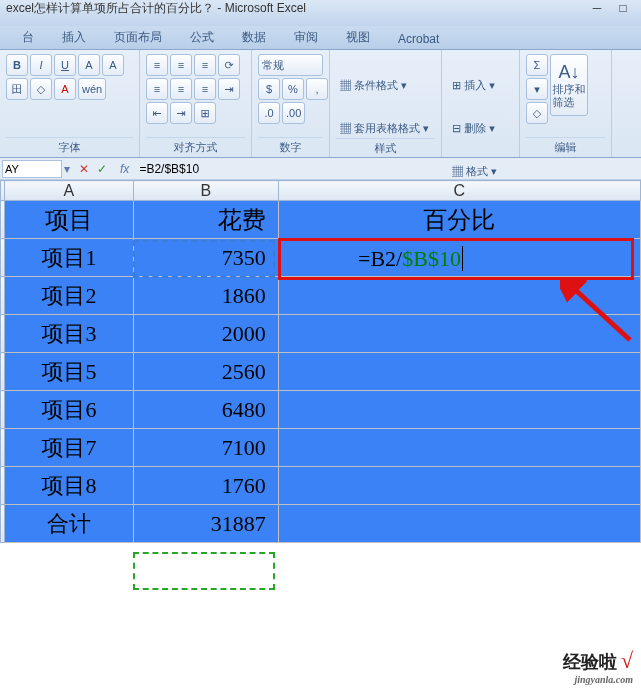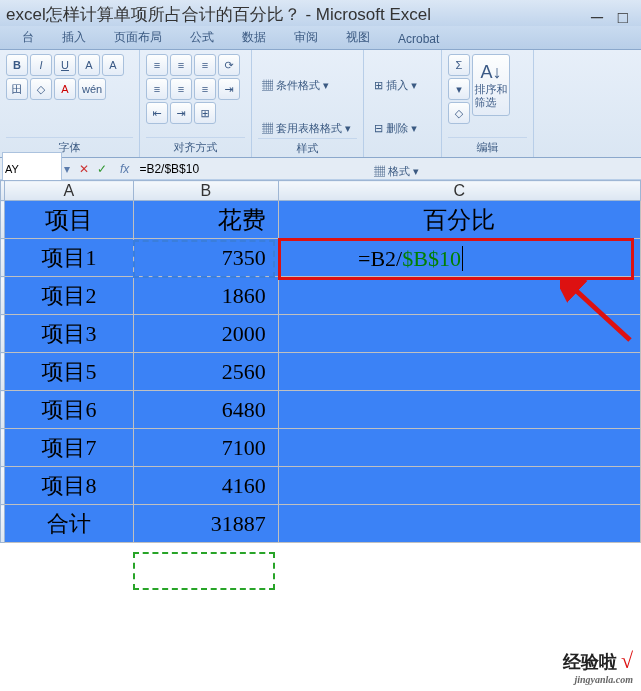--- a/index.html
+++ b/index.html
@@ -8,23 +8,23 @@
     background: #fff;
     width: 641px;
     height: 691px;
     overflow: hidden;
     position: relative;
   }
   .titlebar {
     height: 26px;
     background: linear-gradient(#dbe7f5, #c0d4ec);
     display: flex;
-    align-items: flex-end;
+    align-items: flex-start;
     padding: 0 6px;
-    font-size: 17px;
+    font-size: 12px;
     color: #333;
   }
   .titlebar .spacer { flex: 1; }
   .winbtn { width: 24px; height: 16px; margin-left: 2px; display: flex; align-items: center; justify-content: center; }
   .tabs {
     height: 24px;
     background: linear-gradient(#c9dbf0, #b8cee8);
     display: flex;
     align-items: flex-end;
     font-size: 12px;
@@ -78,21 +78,21 @@
 
   .namebox-bar {
     height: 22px;
     background: #e4ecf5;
     border-bottom: 1px solid #b8cee8;
     display: flex; align-items: center;
     font-size: 12px;
   }
   .namebox {
     width: 60px; height: 18px; border: 1px solid #abc2de; background:#fff; margin-left:2px;
-    font-size: 11px; padding: 16px 2px; display:flex;align-items:center;
+    font-size: 11px; padding: 0 2px; display:flex;align-items:center;
   }
   .fx-icon { padding: 0 6px; color:#5a7bac; font-style: italic; font-size: 12px; }
   .fx-btns { display:flex; gap:2px; padding:0 4px; }
   .fx-btns span { width:16px;height:16px;display:flex;align-items:center;justify-content:center;color:#5a7bac; cursor:pointer;}
   .formula-input { flex:1; height:18px; border:none; background:transparent; font-size:12px; padding:0 4px; color:#000;}
 
   .sheet { position: relative; }
   table.grid { border-collapse: collapse; width: 641px; table-layout: fixed; }
   table.grid th.colhdr, table.grid th.rowhdr {
     background: linear-gradient(#f4f8fc,#dce6f2);
@@ -189,20 +189,37 @@
       </div>
       <div class="btnrow">
         <div class="ribbtn">⇤</div>
         <div class="ribbtn">⇥</div>
         <div class="ribbtn">⊞</div>
       </div>
     </div>
     <div class="group-label">对齐方式</div>
   </div>
 
+  <div class="group" style="width:78px">
+    <div class="group-body">
+      <div class="btnrow">
+          <div class="ribbtn ribbtn-wide" style="width:66px">常规</div>
+        </div>
+      <div class="btnrow">
+        <div class="ribbtn">$</div>
+        <div class="ribbtn">%</div>
+        <div class="ribbtn">,</div>
+      </div>
+      <div class="btnrow">
+        <div class="ribbtn">.0</div>
+        <div class="ribbtn">.00</div>
+      </div>
+    </div>
+    <div class="group-label">数字</div>
+  </div>
 
   <div class="group" style="width:112px">
     <div class="group-body">
       <div class="ribtext"><span>▦</span> <span>条件格式</span> ▾</div>
       <div class="ribtext"><span>▦</span> <span>套用表格格式</span> ▾</div>
     </div>
     <div class="group-label">样式</div>
   </div>
 
   <div class="group" style="width:78px">
@@ -295,21 +312,21 @@
   </tr>
   <tr>
     <th class="rowhdr"></th>
     <td>项目7</td>
     <td class="colB">7100</td>
     <td></td>
   </tr>
   <tr>
     <th class="rowhdr"></th>
     <td>项目8</td>
-    <td class="colB">4160</td>
+    <td class="colB">1760</td>
     <td></td>
   </tr>
   <tr>
     <th class="rowhdr"></th>
     <td>合计</td>
     <td class="colB">31887</td>
     <td></td>
   </tr>
 </tbody>
     </table>

